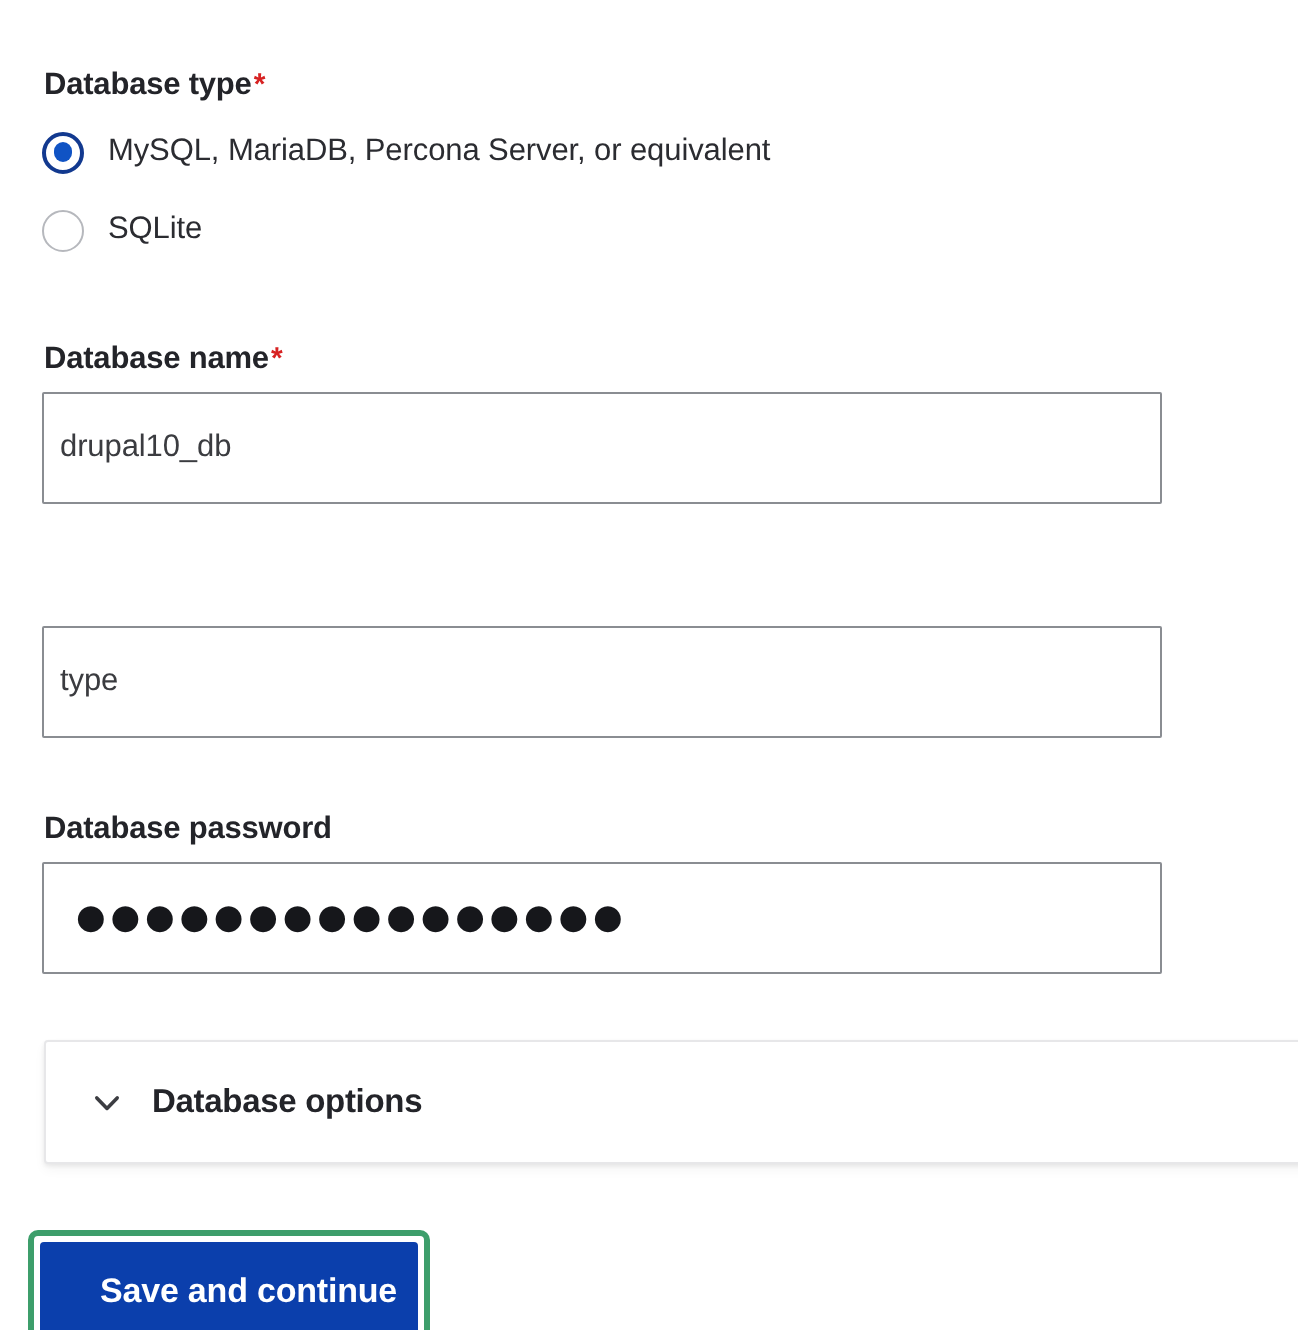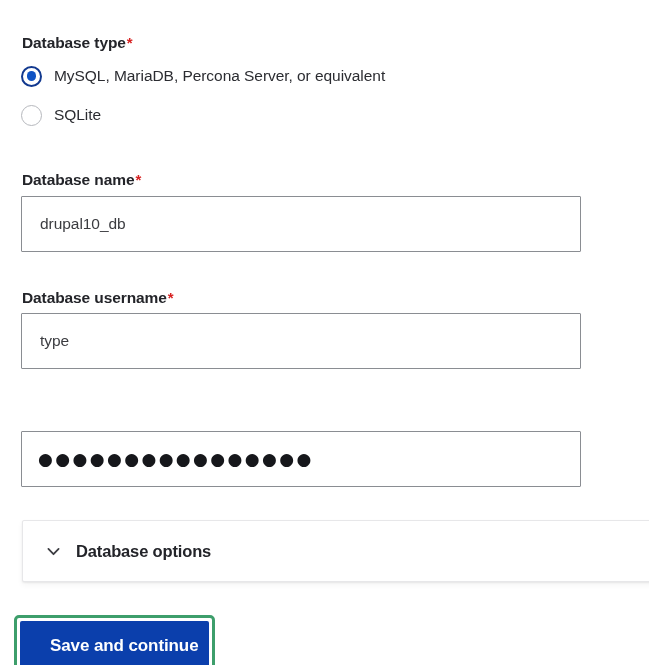--- a/index.html
+++ b/index.html
@@ -91,21 +91,21 @@
     position: absolute;
     left: 21px;
     width: 560px;
     height: 56px;
     box-sizing: border-box;
     border: 1px solid #8a8d92;
     background: #ffffff;
     border-radius: 1px;
     display: flex;
     align-items: center;
-    padding: 0 18px;
+    padding: 0 8px;
     font-family: "Liberation Sans", sans-serif;
     font-size: 15.5px;
     color: #3b3c40;
     letter-spacing: -0.05px;
     outline: none;
   }
   .pw-dots {
     position: absolute;
     left: 21px;
     width: 560px;
@@ -205,27 +205,27 @@
     <span class="radio-text">SQLite</span>
   </div>
 
   <div class="field-label" style="top:159px;">
     <span>Database name</span><span class="req-star">*</span>
   </div>
   <div class="text-input" style="top:184px;">
     <span>drupal10_db</span>
   </div>
 
-  <div class="field-label" style="top:277px;">
-    <span>Database username</span><span class="req-star">*</span>
-  </div>
   <div class="text-input" style="top:301px;">
     <span>type</span>
   </div>
 
+  <div class="field-label" style="top:394px;">
+    <span>Database password</span>
+  </div>
   <div class="pw-dots" style="top:419px;">
     <span class="dots">●●●●●●●●●●●●●●●●</span>
   </div>
 
   <div class="adv-panel">
     <svg class="chevron-icon" viewBox="0 0 20 20">
       <path d="M4 7 L10 13.2 L16 7" fill="none" stroke="#3c3d42" stroke-width="2.1" stroke-linecap="round" stroke-linejoin="round"></path>
     </svg>
     <span class="adv-title">Database options</span>
   </div>

